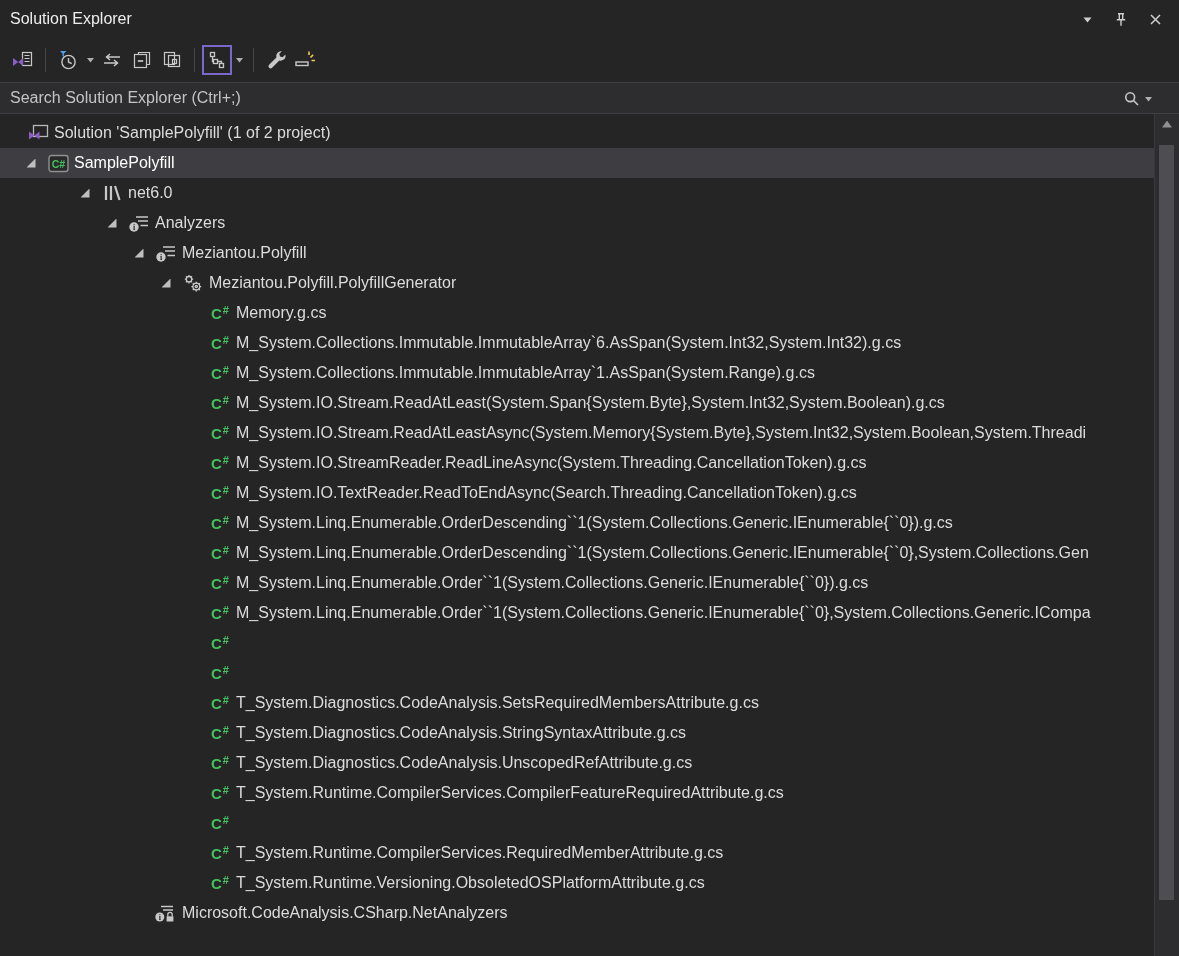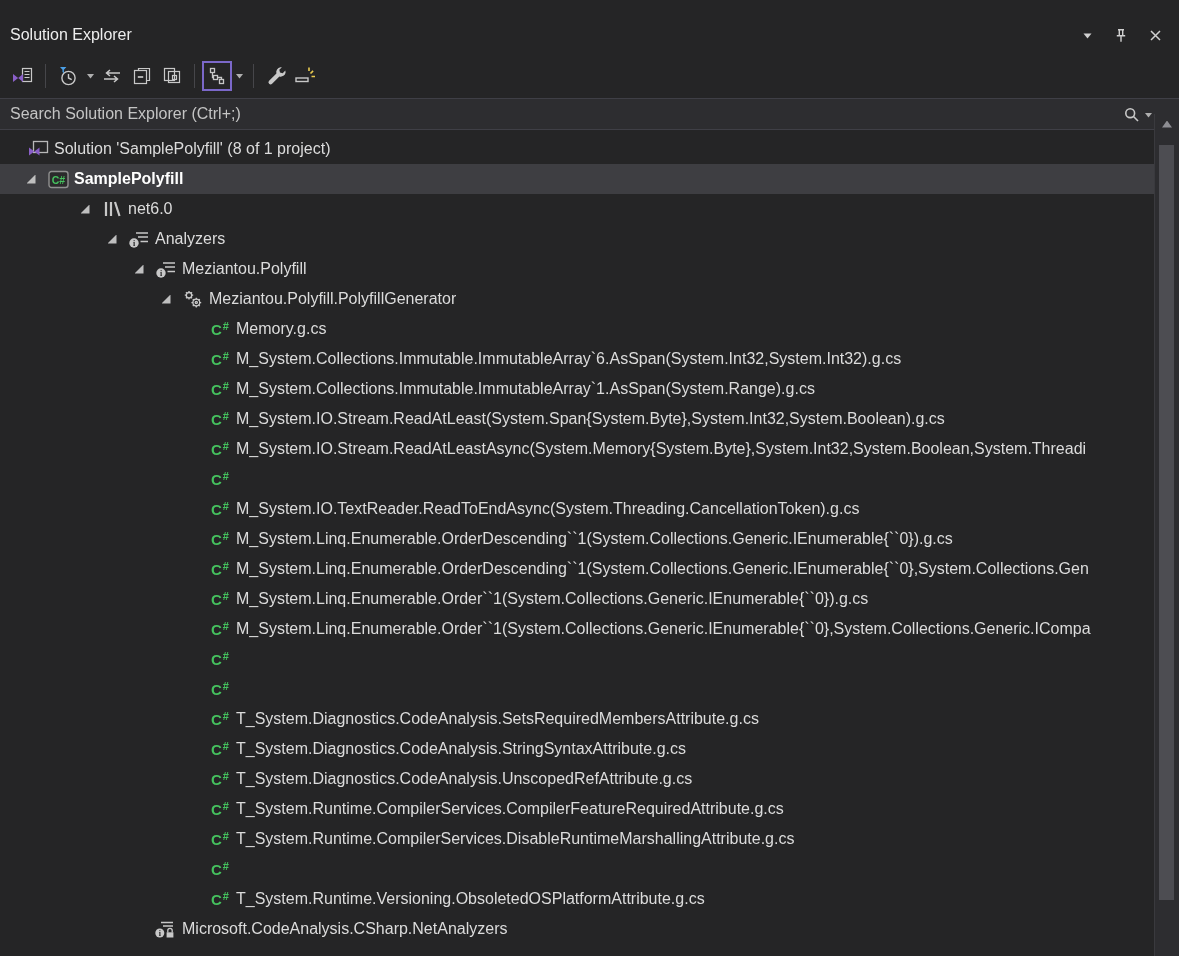--- a/index.html
+++ b/index.html
@@ -5,21 +5,21 @@
   html,body{margin:0;padding:0;}
   body{
     width:1179px;height:956px;overflow:hidden;position:relative;
     background:#252526;color:#DCDCDC;
     font-family:"Liberation Sans","DejaVu Sans",sans-serif;
     -webkit-font-smoothing:antialiased;
   }
   .panel{position:absolute;inset:0;display:flex;flex-direction:column;}
 
   
-  .titlebar{height:38px;flex:none;display:flex;align-items:center;padding:0 8px 0 10px;margin-top:16px;}
+  .titlebar{height:38px;flex:none;display:flex;align-items:center;padding:0 8px 0 10px;}
   .title{font-size:16px;color:#EDEDED;}
   .titlebar-buttons{margin-left:auto;display:flex;align-items:center;gap:10px;padding-right:4px;}
   .tb-btn{width:24px;height:24px;display:flex;align-items:center;justify-content:center;}
 
   
   .toolbar{height:44px;flex:none;display:flex;align-items:center;padding-left:8px;}
   .tool-btn{height:30px;min-width:30px;display:flex;align-items:center;justify-content:center;position:relative;box-sizing:border-box;}
   .tool-btn.toggled{border:2px solid #7B68C9;}
   .caret{width:14px;height:30px;display:flex;align-items:center;justify-content:center;}
   .separator{width:1px;height:24px;background:#46464A;margin:0 7px;flex:none;}
@@ -32,21 +32,21 @@
 
   
   .tree{flex:1;overflow:hidden;padding-top:4px;position:relative;}
   .tree-row{height:30px;display:flex;align-items:center;white-space:nowrap;font-size:16px;overflow:hidden;}
   .tree-row.selected{background:#3E3E42;color:#FFFFFF;}
   .tree-row .indent{flex:none;height:1px;}
   .arrow-slot{width:30px;flex:none;display:flex;align-items:center;justify-content:center;}
   .arrow-expanded{width:9px;height:9px;background:#BFBFBF;clip-path:polygon(100% 0,100% 100%,0 100%);}
   .icon-slot{width:24px;flex:none;display:flex;align-items:center;justify-content:center;margin-right:4px;}
   .row-label{overflow:hidden;flex:none;}
-  .tree-row.bold .row-label{font-weight:700;text-align:right;}
+  .tree-row.bold .row-label{font-weight:400;text-align:right;}
   .csfile{font-weight:700;color:#45C25E;line-height:1;}
   .csfile .c{font-size:15px;}
   .csfile .h{font-size:11px;vertical-align:5px;margin-left:1px;}
 
   
   .vscroll{position:absolute;top:114px;right:0;bottom:0;width:24px;background:#2D2D30;border-left:1px solid #3A3A3E;}
   .scroll-up{height:20px;display:flex;align-items:center;justify-content:center;}
   .scroll-up-glyph{width:10px;height:7px;background:#8E8E93;clip-path:polygon(50% 0,100% 100%,0 100%);}
   .scroll-thumb{position:absolute;left:4px;width:15px;top:31px;height:755px;background:#4D4D52;}
 </style>
@@ -196,21 +196,21 @@
   <div class="tree" id="tree">
       <div class="tree-row">
         <span class="indent" style="width: 26px;"></span>
         <span class="icon-slot">
           <svg width="21" height="18">
             <rect x="5.5" y="1.5" width="14" height="11" fill="none" stroke="#B8B8B8" stroke-width="1.3"></rect>
             <path d="M1 7.5 L6.3 11.5 L1 15.5 Z" fill="#8A5FC8"></path>
             <path d="M11.5 7.5 L6.3 11.5 L11.5 15.5 Z" fill="#8A5FC8"></path>
           </svg>
         </span>
-        <span class="row-label">Solution 'SamplePolyfill' (8 of 1 project)</span>
+        <span class="row-label">Solution 'SamplePolyfill' (1 of 2 project)</span>
       </div>
       <div class="tree-row selected bold">
         <span class="indent" style="width: 16px;"></span>
         <span class="arrow-slot">
           <span class="arrow-expanded"></span>
         </span>
         <span class="icon-slot">
           <svg width="21" height="19">
             <rect x="1" y="1.5" width="19" height="16" rx="2.5" fill="#2A2A2B" stroke="#909090" stroke-width="1.4"></rect>
             <text x="10.5" y="13.5" text-anchor="middle" font-size="10.5" font-weight="bold" fill="#45C25E" font-family="Liberation Sans,sans-serif">C#</text>
@@ -317,28 +317,29 @@
           <span class="csfile"><span class="c">C</span><span class="h">#</span></span>
         </span>
         <span class="row-label">M_System.IO.Stream.ReadAtLeastAsync(System.Memory{System.Byte},System.Int32,System.Boolean,System.Threadi</span>
       </div>
       <div class="tree-row">
         <span class="indent" style="width: 178px;"></span>
         <span class="arrow-slot"></span>
         <span class="icon-slot">
           <span class="csfile"><span class="c">C</span><span class="h">#</span></span>
         </span>
-      </div>
-      <div class="tree-row">
-        <span class="indent" style="width: 178px;"></span>
-        <span class="arrow-slot"></span>
-        <span class="icon-slot">
-          <span class="csfile"><span class="c">C</span><span class="h">#</span></span>
-        </span>
-        <span class="row-label">M_System.IO.TextReader.ReadToEndAsync(System.Threading.CancellationToken).g.cs</span>
+        <span class="row-label">M_System.IO.StreamReader.ReadLineAsync(System.Threading.CancellationToken).g.cs</span>
+      </div>
+      <div class="tree-row">
+        <span class="indent" style="width: 178px;"></span>
+        <span class="arrow-slot"></span>
+        <span class="icon-slot">
+          <span class="csfile"><span class="c">C</span><span class="h">#</span></span>
+        </span>
+        <span class="row-label">M_System.IO.TextReader.ReadToEndAsync(Search.Threading.CancellationToken).g.cs</span>
       </div>
       <div class="tree-row">
         <span class="indent" style="width: 178px;"></span>
         <span class="arrow-slot"></span>
         <span class="icon-slot">
           <span class="csfile"><span class="c">C</span><span class="h">#</span></span>
         </span>
         <span class="row-label">M_System.Linq.Enumerable.OrderDescending``1(System.Collections.Generic.IEnumerable{``0}).g.cs</span>
       </div>
       <div class="tree-row">
@@ -410,28 +411,28 @@
           <span class="csfile"><span class="c">C</span><span class="h">#</span></span>
         </span>
         <span class="row-label">T_System.Runtime.CompilerServices.CompilerFeatureRequiredAttribute.g.cs</span>
       </div>
       <div class="tree-row">
         <span class="indent" style="width: 178px;"></span>
         <span class="arrow-slot"></span>
         <span class="icon-slot">
           <span class="csfile"><span class="c">C</span><span class="h">#</span></span>
         </span>
-        <span class="row-label">T_System.Runtime.CompilerServices.DisableRuntimeMarshallingAttribute.g.cs</span>
-      </div>
-      <div class="tree-row">
-        <span class="indent" style="width: 178px;"></span>
-        <span class="arrow-slot"></span>
-        <span class="icon-slot">
-          <span class="csfile"><span class="c">C</span><span class="h">#</span></span>
-        </span>
+      </div>
+      <div class="tree-row">
+        <span class="indent" style="width: 178px;"></span>
+        <span class="arrow-slot"></span>
+        <span class="icon-slot">
+          <span class="csfile"><span class="c">C</span><span class="h">#</span></span>
+        </span>
+        <span class="row-label">T_System.Runtime.CompilerServices.RequiredMemberAttribute.g.cs</span>
       </div>
       <div class="tree-row">
         <span class="indent" style="width: 178px;"></span>
         <span class="arrow-slot"></span>
         <span class="icon-slot">
           <span class="csfile"><span class="c">C</span><span class="h">#</span></span>
         </span>
         <span class="row-label">T_System.Runtime.Versioning.ObsoletedOSPlatformAttribute.g.cs</span>
       </div>
       <div class="tree-row">

